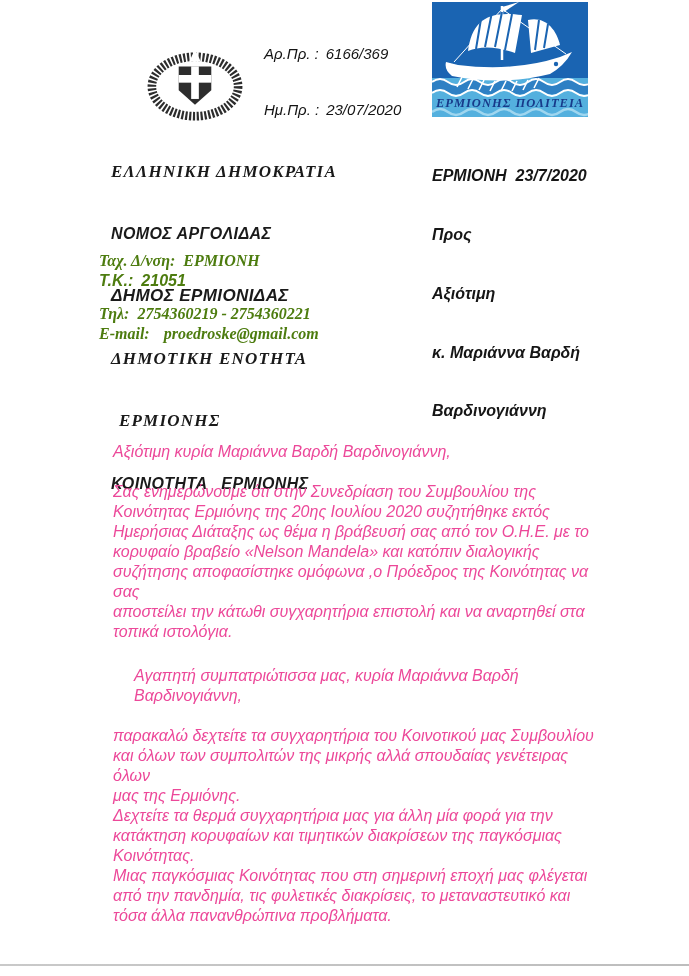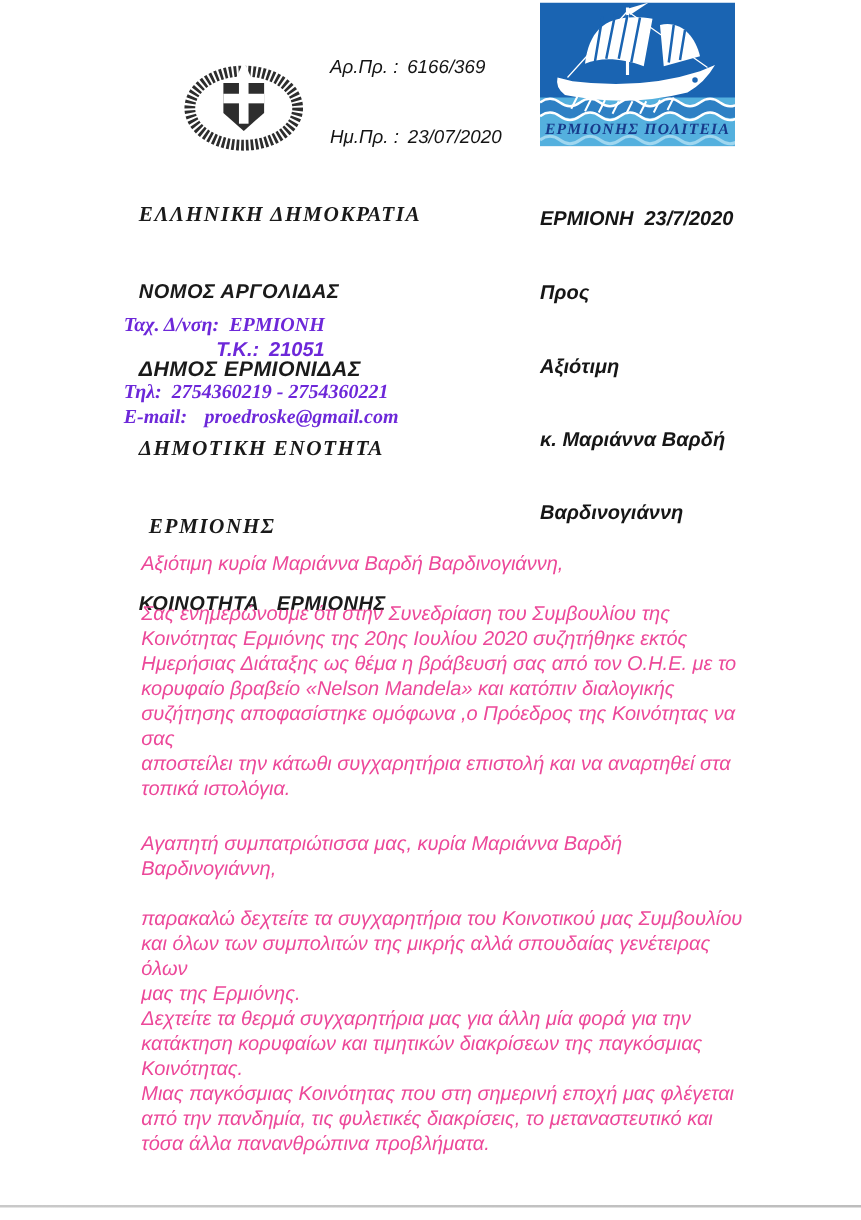--- a/index.html
+++ b/index.html
@@ -3,53 +3,53 @@
 <meta charset="utf-8">
 <style>
   html,body{margin:0;padding:0;background:#e8e8e8;}
   #page{
     position:relative;width:689px;height:976px;background:#ffffff;
     margin:0 auto;overflow:hidden;
     font-family:"Liberation Sans","DejaVu Sans",sans-serif;color:#1a1a1a;font-style:italic;
   }
   .abs{position:absolute;}
   .serif{font-family:"Liberation Serif","DejaVu Serif",serif;}
-  .sans{font-family:"Liberation Sans","DejaVu Sans",sans-serif;text-align:right;}
+  .sans{font-family:"Liberation Sans","DejaVu Sans",sans-serif;}
 
   
   #protocol{left:264px;top:8px;font-size:15px;line-height:18.5px;color:#141414;white-space:pre;}
   #protocol .lbl{display:inline-block;}
   #protocol .val{display:inline-block;margin-left:7px;}
 
   
   #emblem{left:147px;top:52px;}
 
   
   #authority{left:111px;top:120px;line-height:20.8px;white-space:pre;}
   .auth-serif{font-weight:bold;font-size:17px;letter-spacing:1.2px;font-family:"Liberation Serif","DejaVu Serif",serif;}
   .auth-sans{font-weight:bold;font-size:16px;letter-spacing:0.4px;font-family:"Liberation Sans","DejaVu Sans",sans-serif;}
   .indent1{padding-left:8px;}
 
   
-  .contact-line{font-weight:bold;font-size:16px;line-height:20px;white-space:pre;color:#6d28d9;}
+  .contact-line{font-weight:bold;font-size:16px;line-height:20px;white-space:pre;color:#4d7c0f;}
   #contact-a{left:99px;top:251px;}
   #contact-b{left:99px;top:304px;}
   .c-val{margin-left:8px;}
 
   
   #logo{left:432px;top:2px;width:156px;height:115px;}
 
   
   #recipient{left:432px;top:127px;font-weight:bold;font-size:16px;line-height:19.6px;color:#161616;white-space:pre;}
 
   
   #body{left:113px;top:442px;width:495px;font-size:16px;line-height:20px;color:#ec4899;}
   #body .para{white-space:pre-line;margin:0;}
   #body .gap1{margin-top:20px;}
-  #body .gap2{margin-top:24px;}
+  #body .gap2{margin-top:24px;margin-left:21px;}
   #body .gap3{margin-top:20px;}
 
   
   #scan-line{left:0;top:964px;width:689px;height:2px;background:linear-gradient(to right,#c9c9c9,#bdbdbd);}
 </style>
 </head>
 <body>
 
 <div id="page">
 

